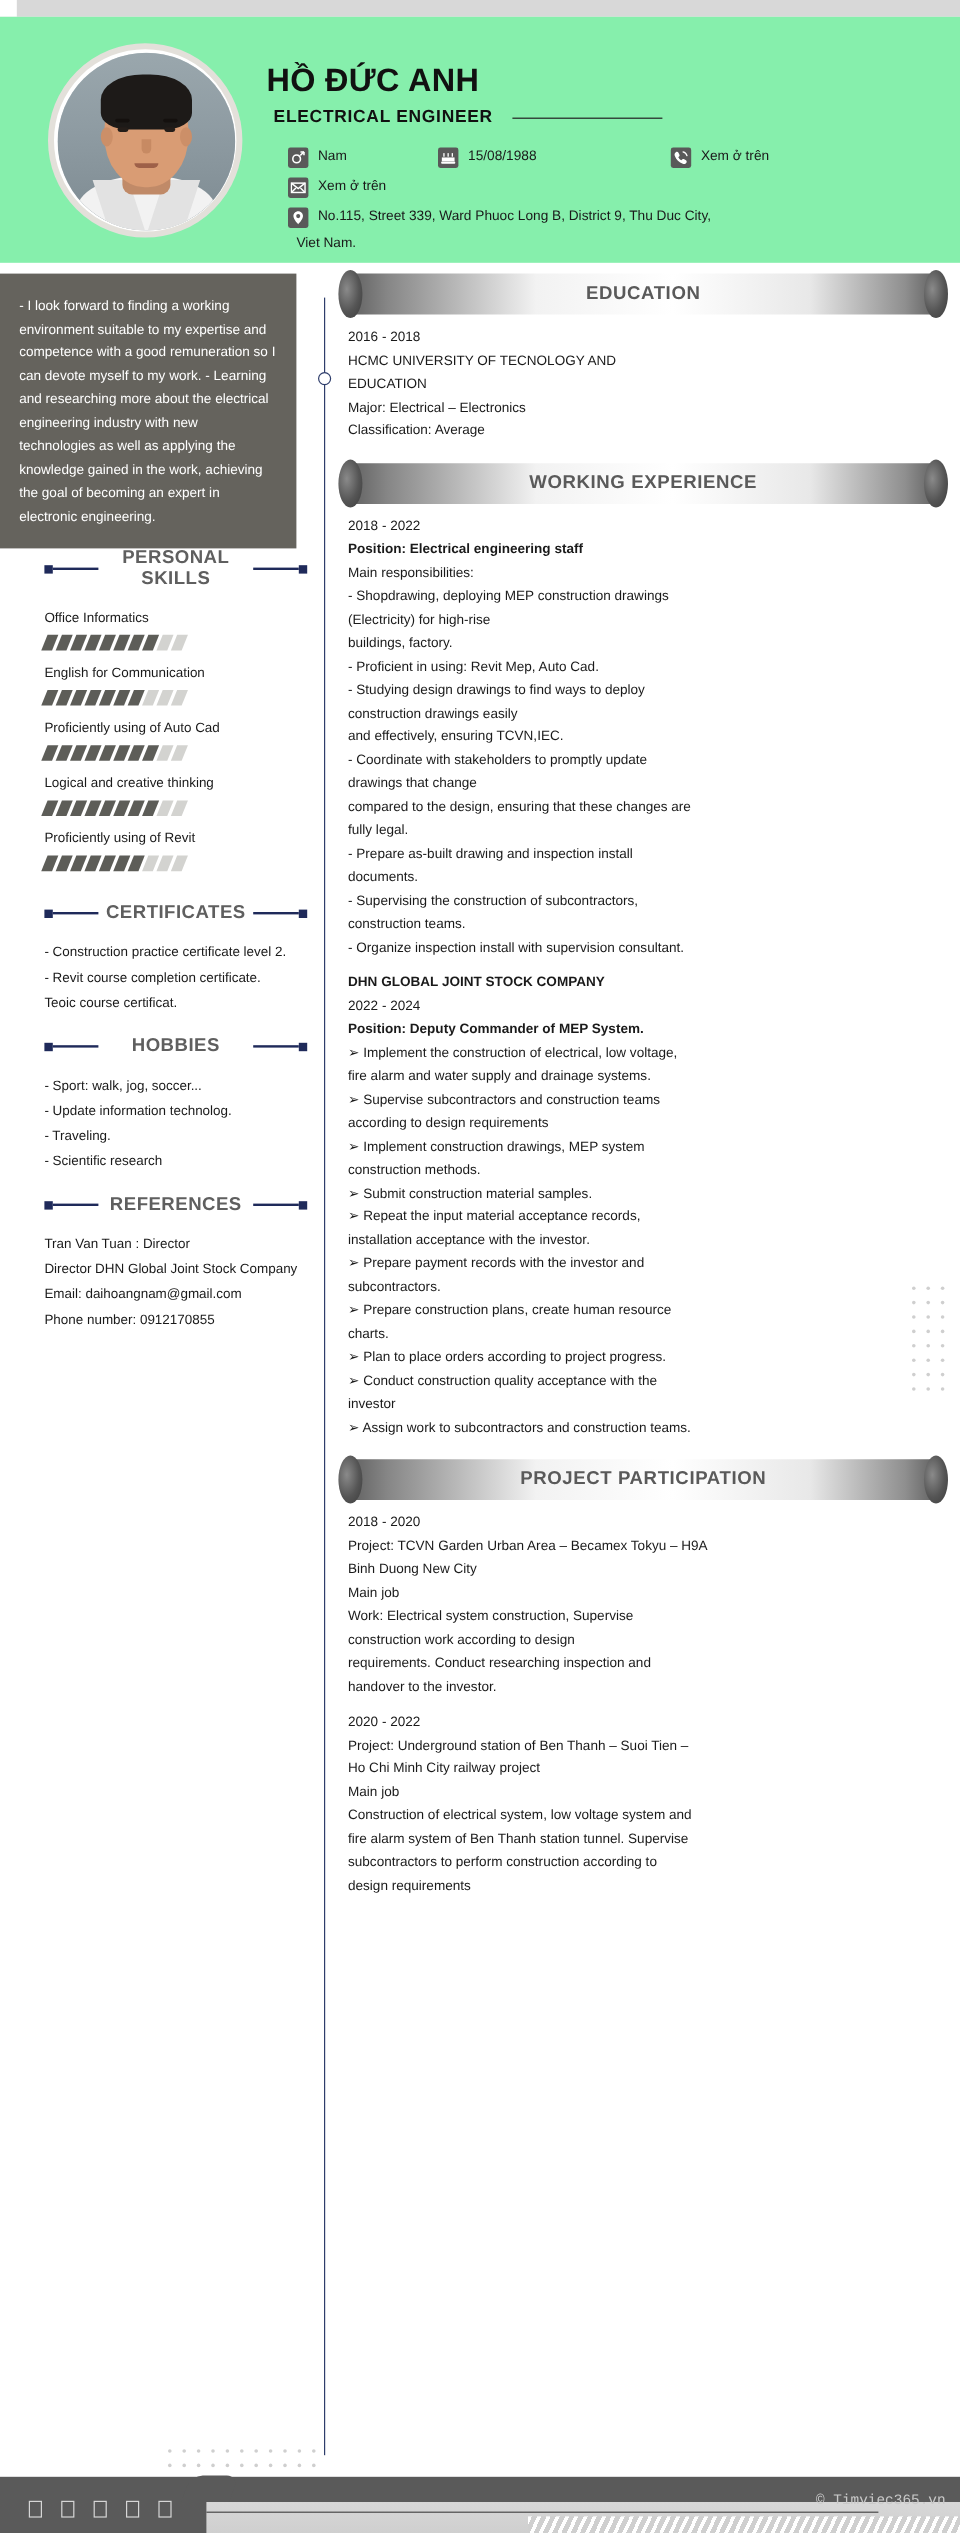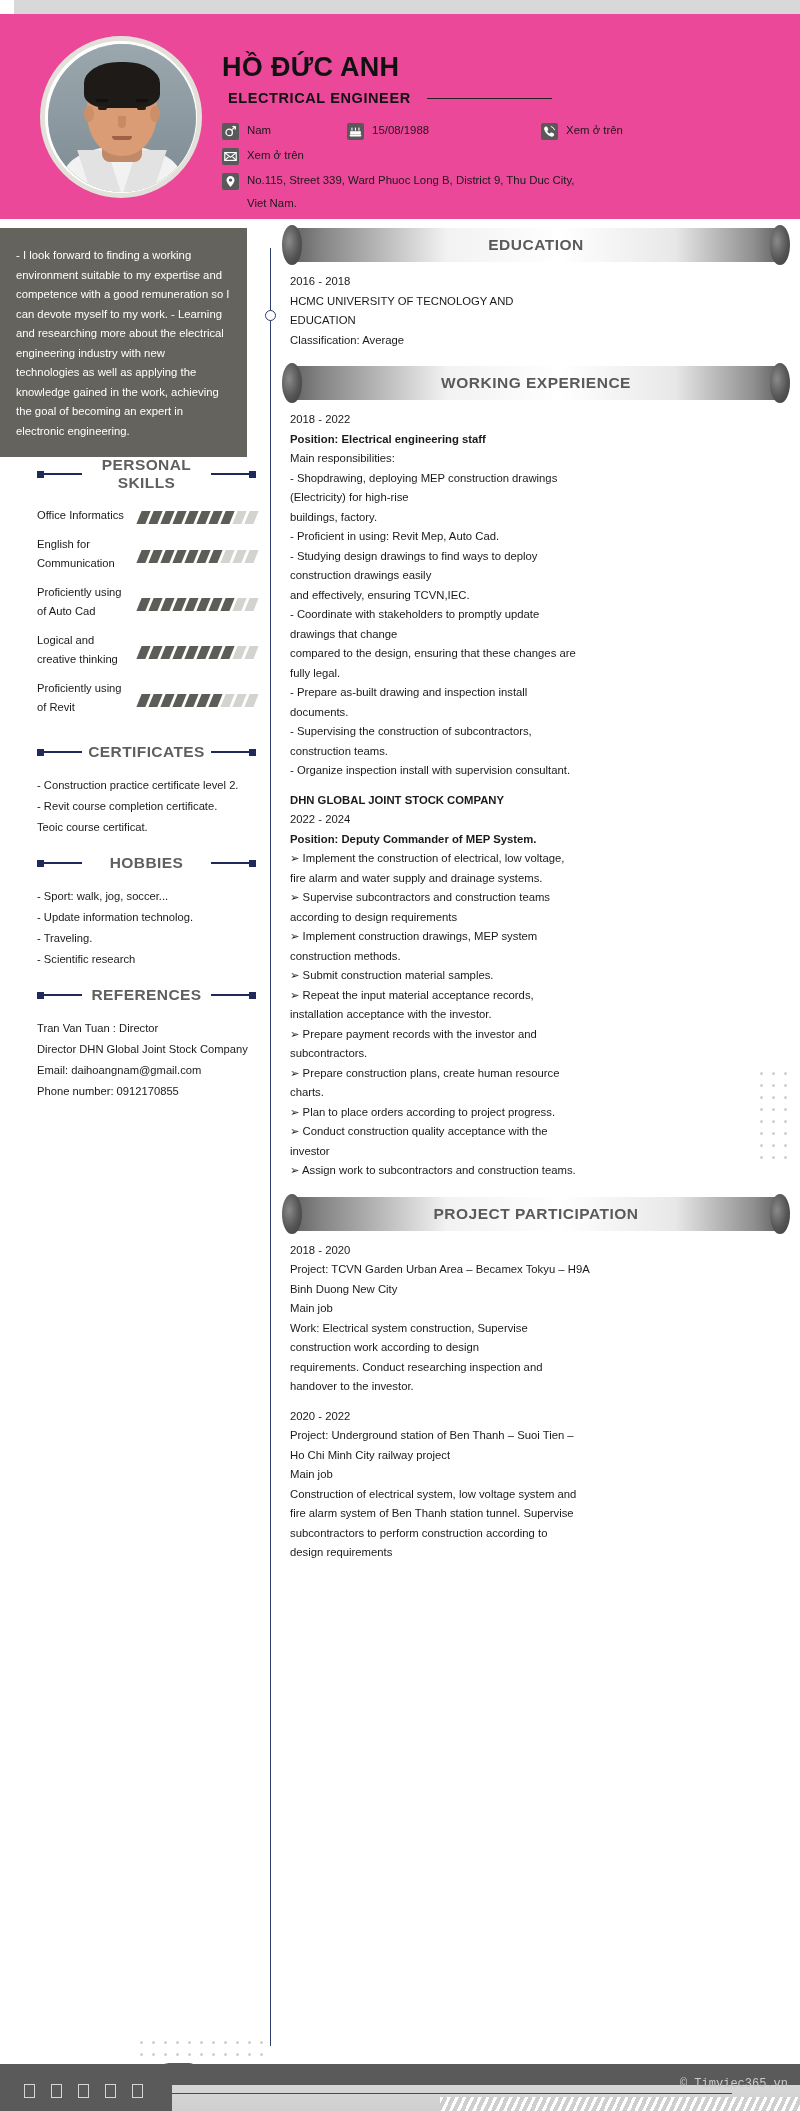--- a/index.html
+++ b/index.html
@@ -13,21 +13,21 @@
   
   .topbar {
     position: absolute; left: 0; top: 0; width: 800px; height: 14px;
     background: #d8d8d8;
   }
   .topbar .tb-white {
     position: absolute; left: 0; top: 0; width: 14px; height: 14px; background: #fff;
   }
 
   
-  .header { position: absolute; left: 0; top: 14px; width: 800px; height: 205px; background:#ec4899; }
+  .header { position: absolute; left: 0; top: 14px; width: 800px; height: 205px; background:#86efac; }
 
   .photo-wrap {
     position: absolute; left: 40px; top: 22px; width: 162px; height: 162px;
     border-radius: 50%; border: 5px solid #e3e0da; background: #fff;
     overflow: hidden;
   }
   .photo-inner {
     position: absolute; left: 3px; top: 3px; width: 148px; height: 148px;
     border-radius: 50%; overflow: hidden; background: #cfd8dc;
   }
@@ -64,21 +64,21 @@
   .ph-mouth { position:absolute; left:50%; top:92px; width:20px; height:4px; transform:translateX(-50%); background:#9e6048; border-radius: 0 0 8px 8px; }
 
   .name {
     position: absolute; left: 222px; top: 38px;
     font-size: 27px; font-weight: bold; letter-spacing: .3px; color:#111;
   }
   .role-row { position: absolute; left: 228px; top: 76px; width: 560px; display:flex; align-items:center; }
   .role { font-size: 14.5px; font-weight: bold; letter-spacing: .6px; color:#111; }
   .role-rule { flex: 0 0 125px; height: 1px; background:#222; margin-left: 16px; }
 
-  .contact { position: absolute; left: 222px; top: 108px; width: 560px; }
+  .contact { position: absolute; left: 240px; top: 108px; width: 560px; }
   .c-row { display:flex; align-items: flex-start; margin-bottom: 7px; }
   .c-item { display:flex; align-items:flex-start; }
   .c-ico {
     flex: 0 0 auto; width: 17px; height: 17px; background:#595959; border-radius: 2px;
     position: relative; margin-right: 8px; margin-top: 1px;
   }
   .c-ico svg { position:absolute; left:2px; top:2px; }
   .c-txt { font-size: 11.4px; color:#1a1a1a; line-height: 17px; }
   .c-gap-1 { width: 76px; }
   .c-gap-2 { width: 112px; }
@@ -97,21 +97,21 @@
   .sec-dash { flex: 0 0 auto; display:flex; align-items:center; }
   .sec-sq { width: 7px; height: 7px; background:#1f2a5a; }
   .sec-line { width: 38px; height: 1.6px; background:#1f2a5a; }
   .sec-title {
     flex: 1 1 auto; text-align:center; font-size: 15.5px; font-weight:bold;
     letter-spacing: .4px; color:#5f5f5f;
   }
   .sec-dash-r { flex: 0 0 auto; display:flex; align-items:center; }
 
   .skills { margin: 0 14px; }
-  .skill-row { display:flex; align-items:center; margin-bottom: 10px; }
+  .skill-row { display:flex; align-items:flex-start; margin-bottom: 10px; flex-direction: column; }
   .skill-name { flex: 1 1 auto; font-size: 11.2px; color:#1a1a1a; line-height: 19px; padding-right: 6px; }
   .bars { flex: 0 0 auto; display:flex; gap: 3px; padding-top: 4px; }
   .bar { width: 9px; height: 13px; transform: skewX(-22deg); background:#5d5d58; }
   .bar.off { background:#d3d3d0; }
 
   .plain-list { margin: 0 14px; }
   .plain-list div { font-size: 11.2px; color:#1a1a1a; line-height: 21px; }
 
   
   .tl-line { position:absolute; left: 270px; top: 248px; width: 1.4px; height: 1798px; background:#2e3d6b; }
@@ -441,20 +441,21 @@
   <div class="rs-head">
     <div class="rs-bar"></div>
     <div class="rs-cap-l"></div>
     <div class="rs-cap-r"></div>
     <div class="rs-title">EDUCATION</div>
   </div>
   <div class="rs-body" id="edu-body">
       <div class="ln">2016 - 2018</div>
       <div class="ln">HCMC UNIVERSITY OF TECNOLOGY AND</div>
       <div class="ln">EDUCATION</div>
+      <div class="ln">Major: Electrical – Electronics</div>
       <div class="ln">Classification: Average</div>
     </div>
 
   <div class="rs-head">
     <div class="rs-bar"></div>
     <div class="rs-cap-l"></div>
     <div class="rs-cap-r"></div>
     <div class="rs-title">WORKING EXPERIENCE</div>
   </div>
   <div class="rs-body" id="exp-body">

